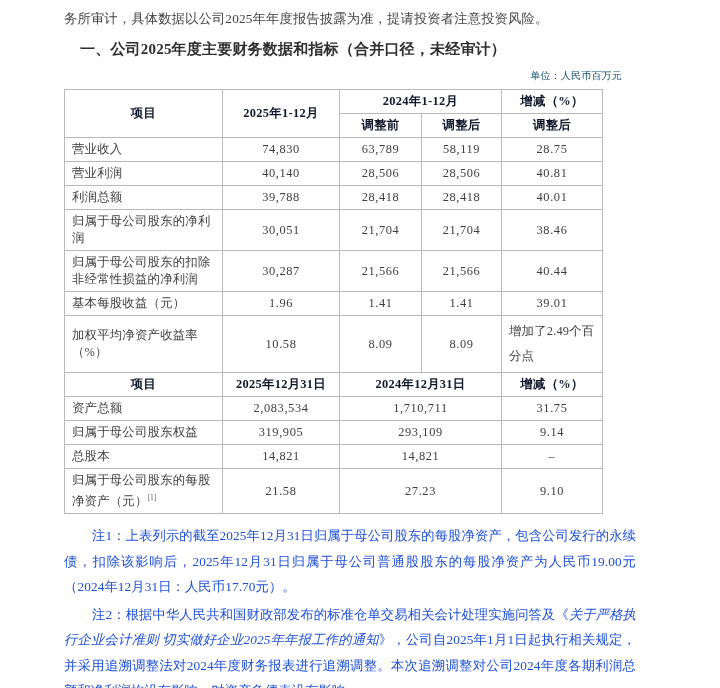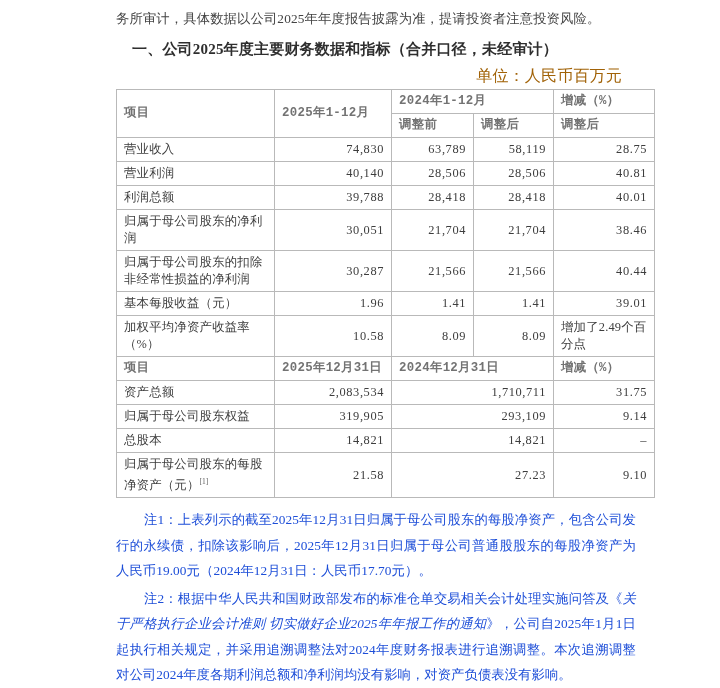--- a/index.html
+++ b/index.html
@@ -14,21 +14,21 @@
     font-family: "Liberation Serif", "DejaVu Serif", serif;
     color: #3a3a3a;
     -webkit-font-smoothing: antialiased;
     overflow: hidden;
   }
   .page {
     position: relative;
     width: 720px;
     height: 688px;
     box-sizing: border-box;
-    padding: 6px 84px 0 116px;
+    padding: 6px 84px 0 64px;
   }
 
   
   .para {
     font-size: 13.3px;
     line-height: 25px;
     letter-spacing: 0.15px;
     text-align: justify;
     text-justify: inter-ideograph;
     color: #434343;
@@ -42,24 +42,24 @@
     font-size: 15px;
     font-weight: bold;
     line-height: 26px;
     color: #2e2e2e;
     margin: 0 0 4px 0;
     padding-left: 16px;
     letter-spacing: 0.2px;
   }
 
   .unit-line {
-    font-size: 16px;
+    font-size: 10px;
     line-height: 20px;
     text-align: right;
-    color: #a16207;
+    color: #0c4a6e;
     margin: 0 0 3px 0;
     padding-right: 14px;
     letter-spacing: 0.2px;
   }
 
   
   .fin-table {
     width: 538px;
     border-collapse: collapse;
     table-layout: fixed;
@@ -67,39 +67,38 @@
     color: #3d3d3d;
   }
   .fin-table td, .fin-table th {
     border: 1px solid #b9b9b9;
     padding: 3px 7px;
     vertical-align: middle;
     font-weight: normal;
     line-height: 17px;
   }
   .fin-table th {
-    text-align: left;
+    text-align: center;
     font-weight: bold;
-    color: #737373;
+    color: #0f172a;
     letter-spacing: 0.3px;
-    font-family: Liberation Mono, monospace;
   }
   td.label {
     text-align: left;
     letter-spacing: 0.2px;
   }
   td.num {
-    text-align: right;
+    text-align: center;
     letter-spacing: 0.6px;
     white-space: nowrap;
   }
   td.num-wrap {
     text-align: left;
     letter-spacing: 0.2px;
-    line-height: 17px;
+    line-height: 25px;
   }
   .col-label   { width: 158px; }
   .col-cur     { width: 117px; }
   .col-a       { width: 82px; }
   .col-b       { width: 80px; }
   .col-chg     { width: 101px; }
 
   .row-h { height: 20px; }
   .sup {
     font-size: 7.5px;

